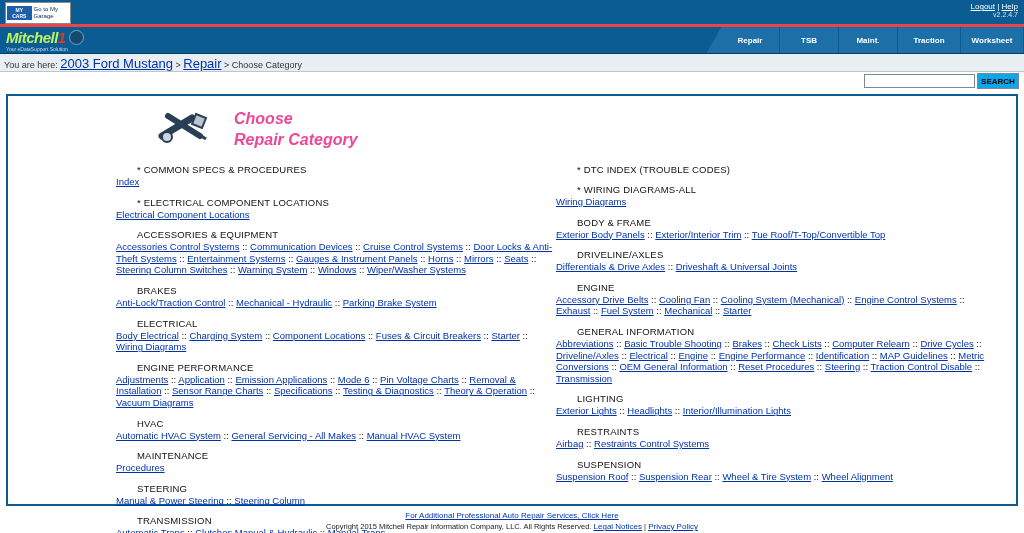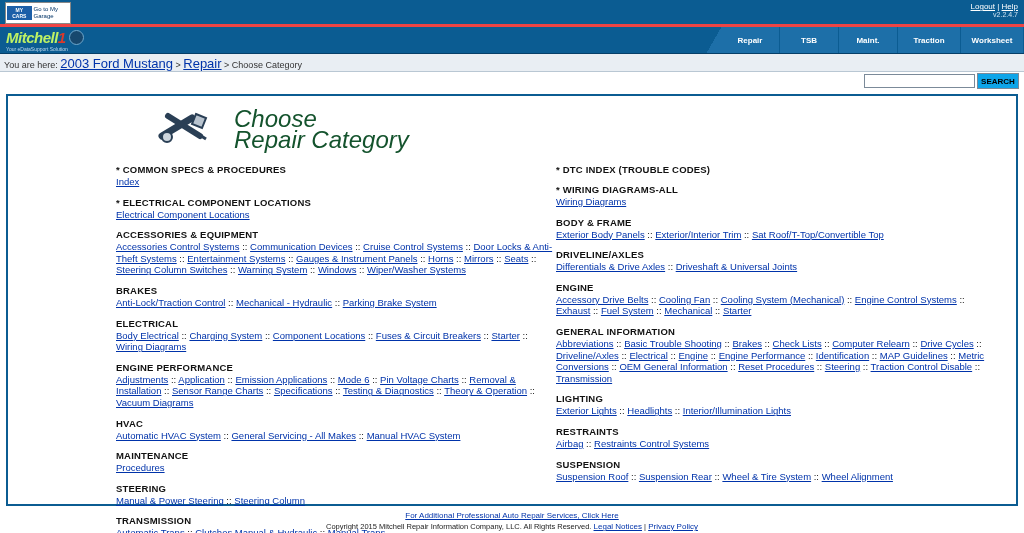--- a/index.html
+++ b/index.html
@@ -88,34 +88,35 @@
   
   .panel{
     margin:3px 6px 0 6px;border:2px solid #0b5c92;background:#ffffff;
     height:408px;position:relative;
   }
   .head{
     padding:12px 0 6px 0;display:flex;align-items:center;justify-content:flex-start;
   }
   .head .wrench{margin-left:150px;margin-right:10px;}
   .head .title{
-    color:#14532d;font-style:italic;font-weight:normal;font-size:24px;line-height:21px;
+    color:#ec4899;font-style:italic;font-weight:bold;font-size:16px;line-height:21px;
   }
 
   .cols{
     display:flex;padding:8px 0 0 0;
   }
   .col{width:440px;}
   .col.left{margin-left:108px;}
   .col.right{margin-left:0px;}
 
   .grp{margin-bottom:9px;}
   .grp-title{
-    font-size:9.5px;font-weight:bold;color:#111;margin-bottom:1px;
+    font-size:9.5px;font-weight:normal;color:#111;margin-bottom:1px;
     letter-spacing:0.2px;
+    margin-left:21px;
   }
   .grp-links{font-size:9.5px;line-height:11.6px;color:#111;}
   .grp-links a{font-size:9.5px;}
   .sep{color:#111;}
 
   
   .footer{
     margin-top:4px;text-align:center;font-size:8px;color:#222;line-height:11px;
   }
   .footer a{font-size:8px;}
@@ -237,21 +238,21 @@
     <div class="col right" id="right-col">
         <div class="grp">
           <div class="grp-title">* DTC INDEX (TROUBLE CODES)</div>
         </div>
         <div class="grp">
           <div class="grp-title">* WIRING DIAGRAMS-ALL</div>
           <div class="grp-links"><a href="#">Wiring Diagrams</a></div>
         </div>
         <div class="grp">
           <div class="grp-title">BODY &amp; FRAME</div>
-          <div class="grp-links"><a href="#">Exterior Body Panels</a><span class="sep"> :: </span><a href="#">Exterior/Interior Trim</a><span class="sep"> :: </span><a href="#">Sat Roof/T-Top/Convertible Top</a></div>
+          <div class="grp-links"><a href="#">Exterior Body Panels</a><span class="sep"> :: </span><a href="#">Exterior/Interior Trim</a><span class="sep"> :: </span><a href="#">Tue Roof/T-Top/Convertible Top</a></div>
         </div>
         <div class="grp">
           <div class="grp-title">DRIVELINE/AXLES</div>
           <div class="grp-links"><a href="#">Differentials &amp; Drive Axles</a><span class="sep"> :: </span><a href="#">Driveshaft &amp; Universal Joints</a></div>
         </div>
         <div class="grp">
           <div class="grp-title">ENGINE</div>
           <div class="grp-links"><a href="#">Accessory Drive Belts</a><span class="sep"> :: </span><a href="#">Cooling Fan</a><span class="sep"> :: </span><a href="#">Cooling System (Mechanical)</a><span class="sep"> :: </span><a href="#">Engine Control Systems</a><span class="sep"> :: </span><a href="#">Exhaust</a><span class="sep"> :: </span><a href="#">Fuel System</a><span class="sep"> :: </span><a href="#">Mechanical</a><span class="sep"> :: </span><a href="#">Starter</a></div>
         </div>
         <div class="grp">

